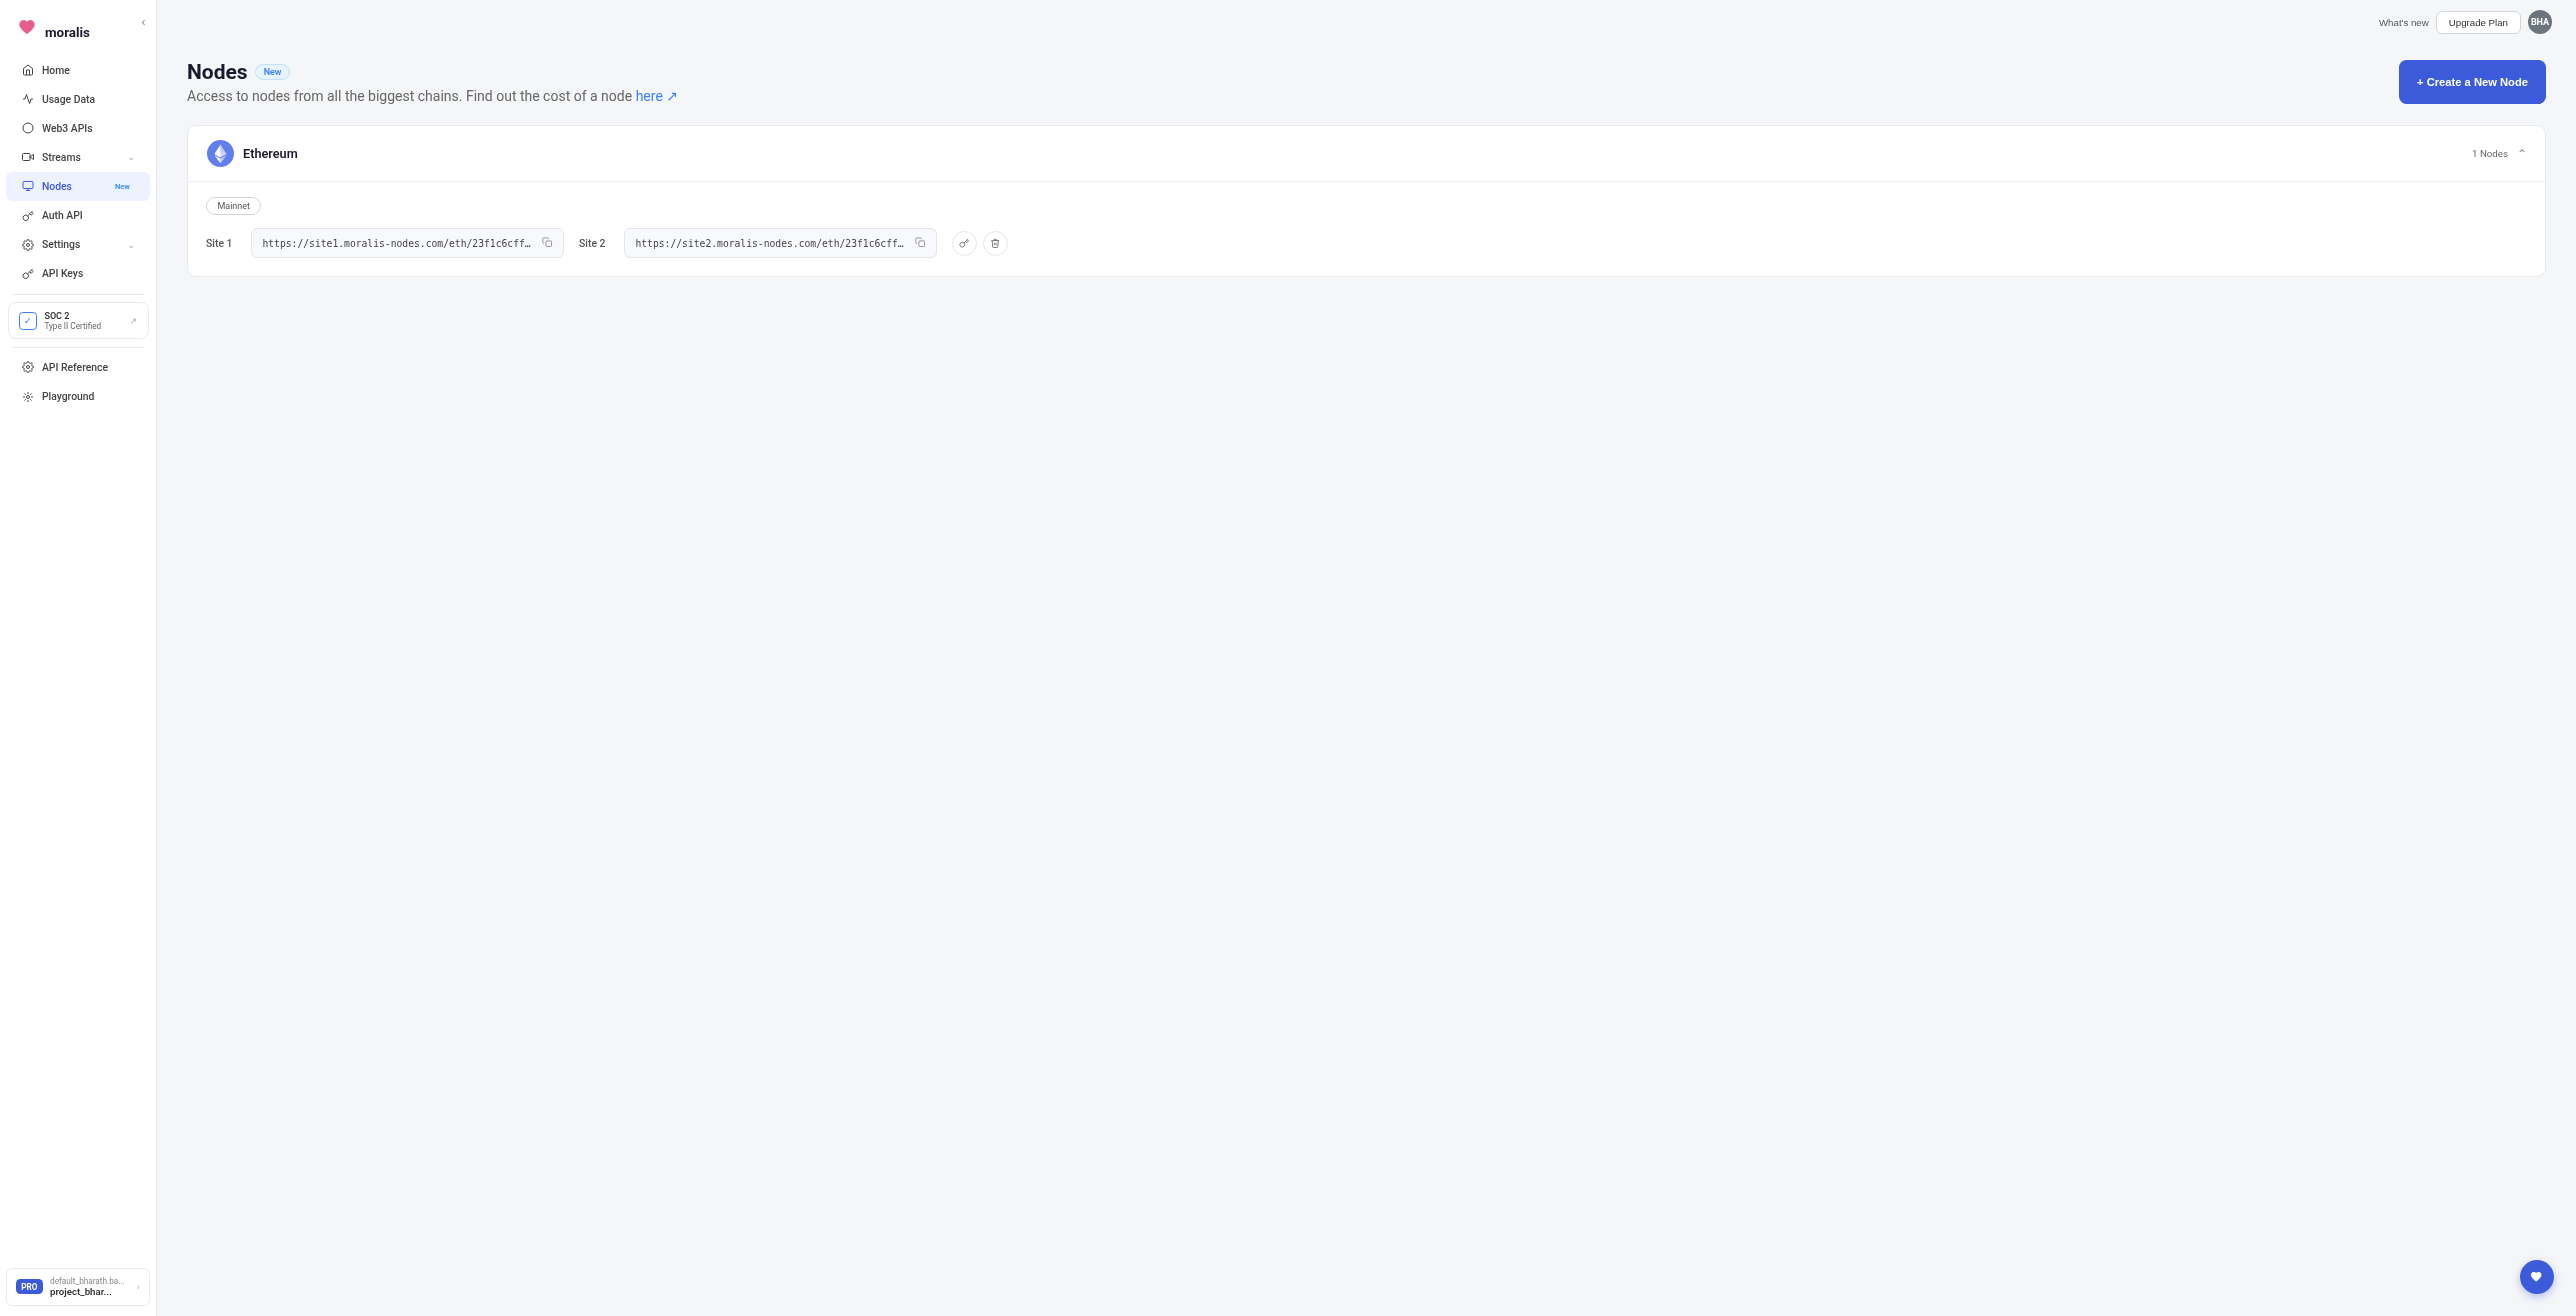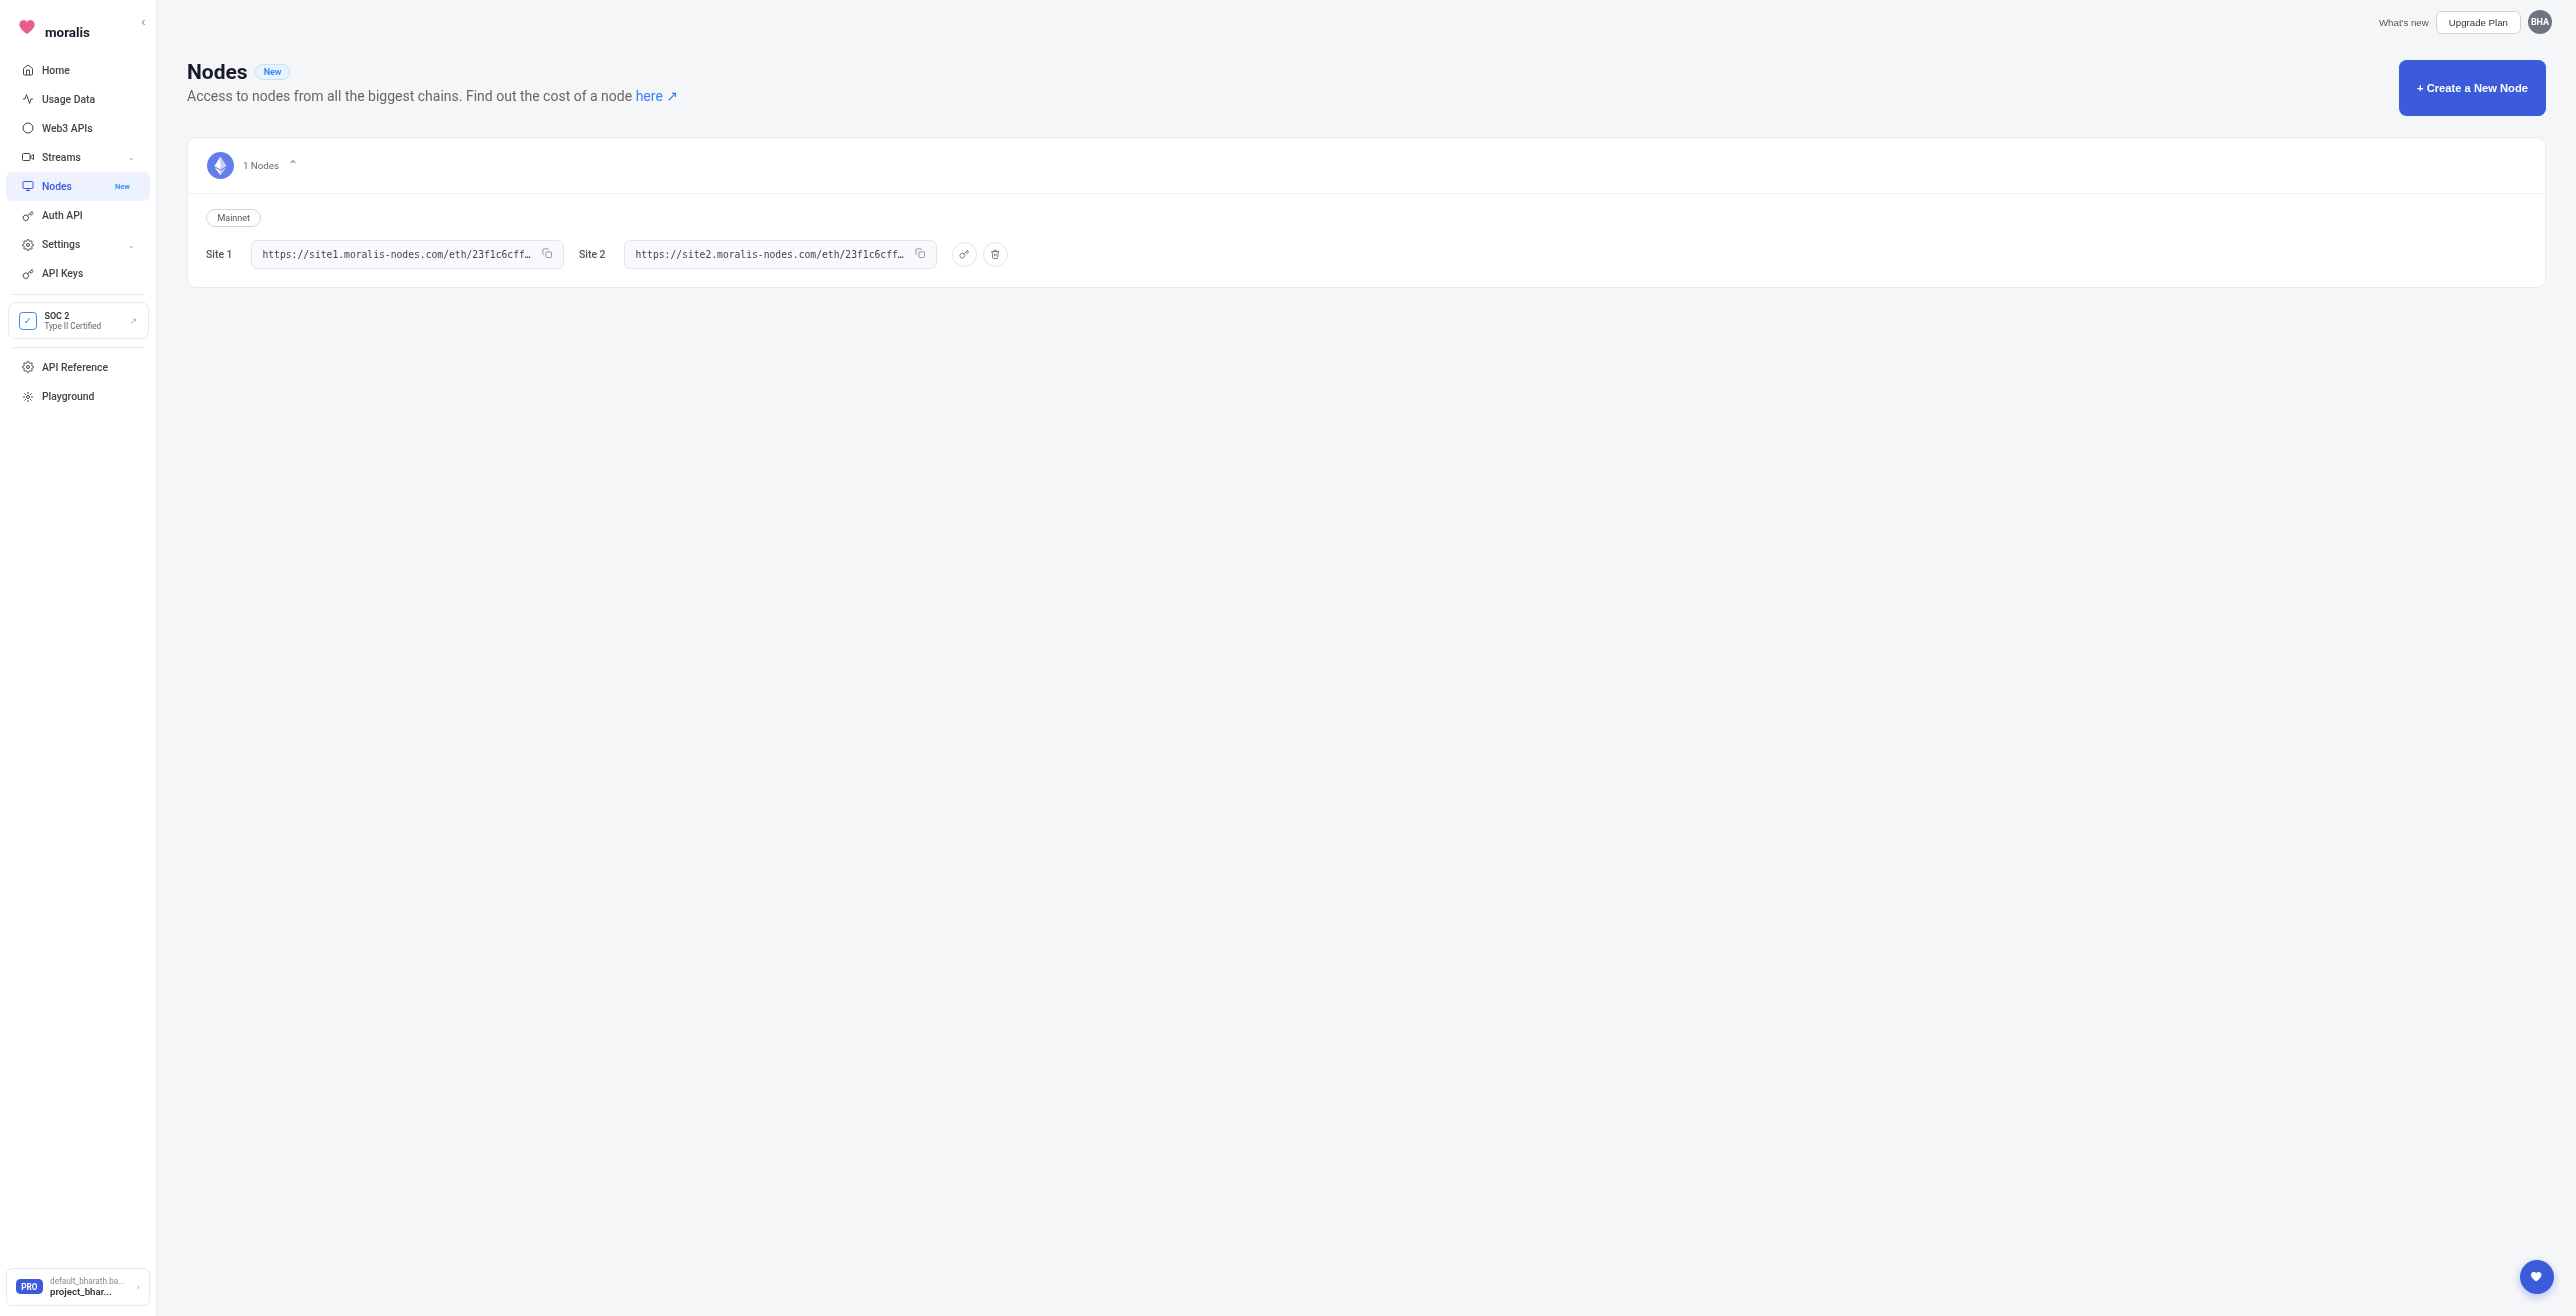--- a/index.html
+++ b/index.html
@@ -203,21 +203,21 @@
     }
     .page-subtitle a {
       color: #3b82f6;
       text-decoration: none;
     }
     .create-btn {
       background: #3b5bdb;
       color: #fff;
       border: none;
       border-radius: 7.5px;
-      padding: 22px 18px;
+      padding: 16px 18px;
       font-size: 11.2px;
       font-weight: 600;
       cursor: pointer;
       display: flex;
       align-items: center;
       gap: 6px;
       white-space: nowrap;
     }
 
     .section-title {
@@ -529,20 +529,21 @@
           <svg width="27" height="27" viewBox="0 0 36 36" fill="none" xmlns="http://www.w3.org/2000/svg">
             <circle cx="18" cy="18" r="18" fill="#627EEA"></circle>
             <path d="M18.001 6L17.8 6.67V23.11L18.001 23.31L26 18.68L18.001 6Z" fill="white" fill-opacity="0.6"></path>
             <path d="M18 6L10 18.68L18 23.31V15.24V6Z" fill="white"></path>
             <path d="M18.001 24.87L17.897 24.995V30.83L18.001 31.13L26.004 20.24L18.001 24.87Z" fill="white" fill-opacity="0.6"></path>
             <path d="M18 31.13V24.87L10 20.24L18 31.13Z" fill="white"></path>
             <path d="M18 23.31L26 18.68L18 15.24V23.31Z" fill="white" fill-opacity="0.2"></path>
             <path d="M10 18.68L18 23.31V15.24L10 18.68Z" fill="white" fill-opacity="0.6"></path>
           </svg>
         </div>
+        <span class="chain-name">Ethereum</span>
         <span class="nodes-count">1 Nodes</span>
         <button class="collapse-btn">⌃</button>
       </div>
 
       <div class="mainnet-section">
         <span class="mainnet-badge">Mainnet</span>
 
         <div class="nodes-row">
 
           <span class="site-label">Site 1</span>

